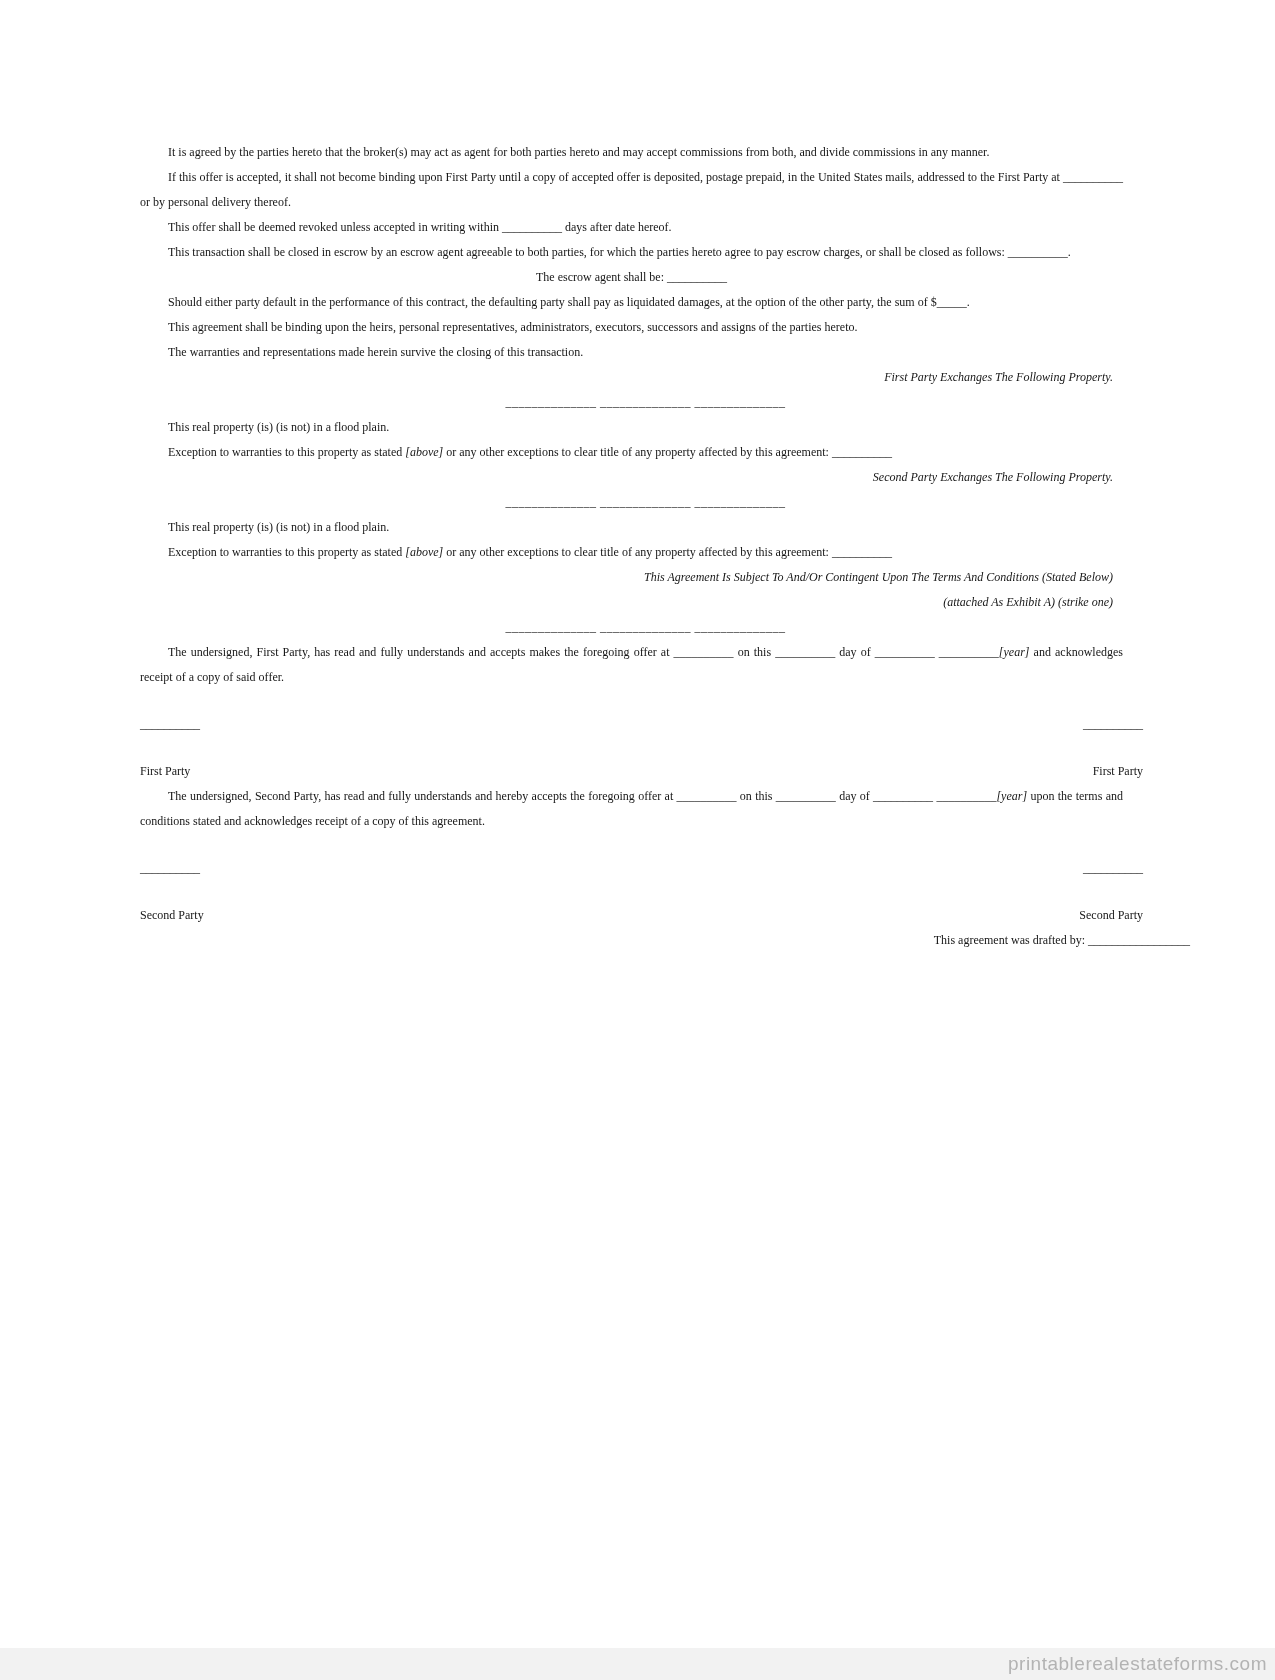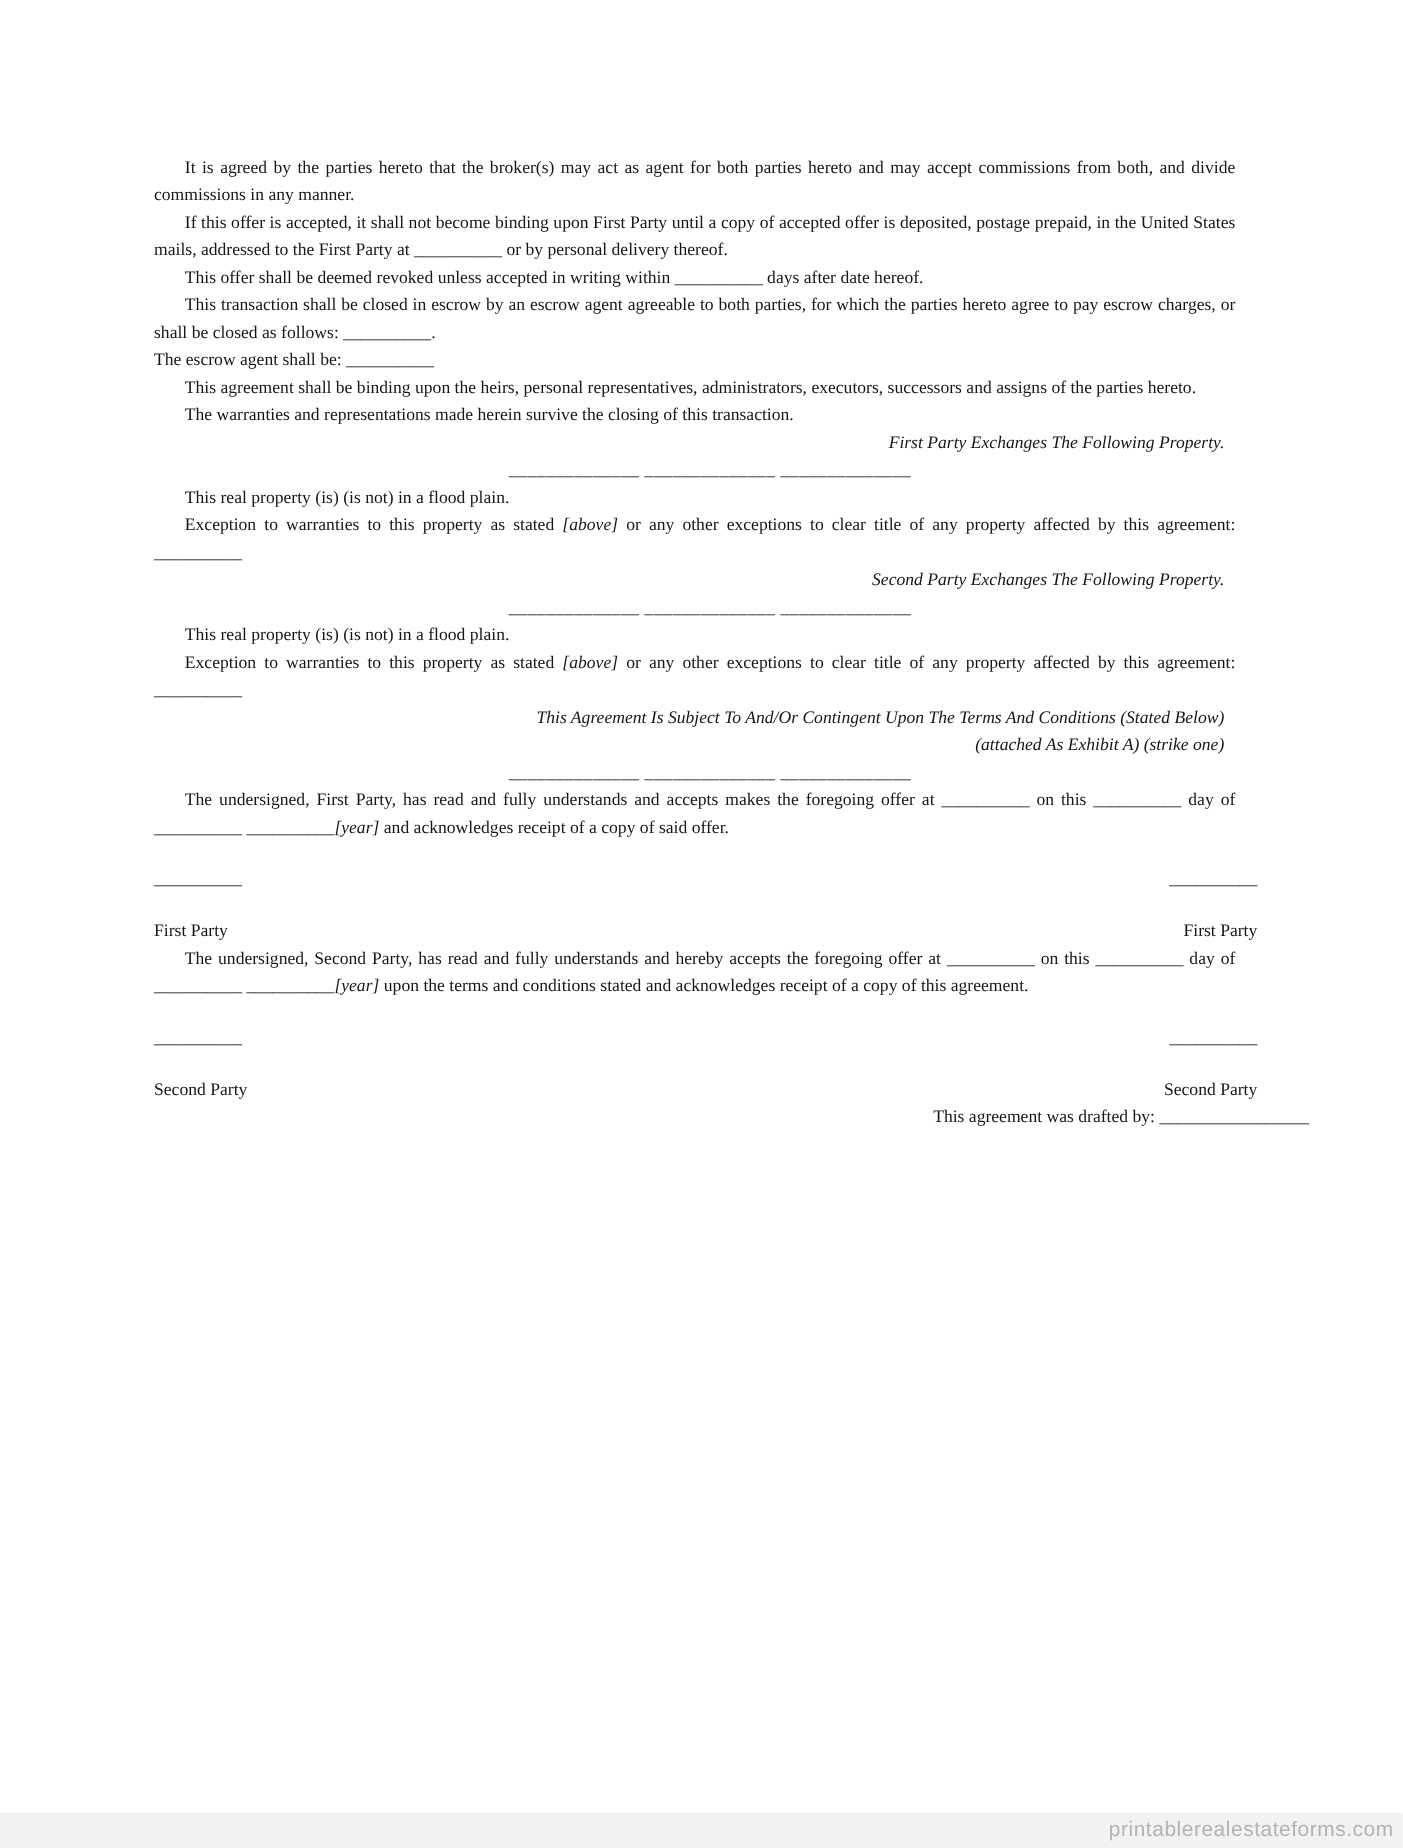--- a/index.html
+++ b/index.html
@@ -4,25 +4,25 @@
 <style>
   html, body { margin:0; padding:0; }
   body {
     width:1275px; height:1680px; position:relative;
     background:#ffffff; overflow:hidden;
     font-family:"Liberation Serif", serif;
   }
   .doc {
     position:absolute; left:140px; top:140px; width:983px;
     font-family:"Liberation Serif", serif;
-    font-size:16px; line-height:25px; color:#161616;
+    font-size:12px; line-height:25px; color:#161616;
   }
   .doc p { margin:0; text-align:justify; }
   p.indent { text-indent:28px; }
-  p.plain  { text-align:left; }
+  p.plain  { text-align:center; }
   p.center { text-align:right; text-indent:0; padding-right:10px;font-style:italic; }
   p.blankline { text-align:center; text-indent:28px; letter-spacing:0.5px; }
   p.sigrow, p.labelrow {
     display:flex; justify-content:space-between;
     width:calc(100% + 20px); text-align:left;margin-top:22px;
   }
   p.drafted { text-align:right; width:calc(100% + 67px); }
   i { font-style:italic; }
   .footer {
     position:absolute; left:0; bottom:0; width:100%; height:32px;
@@ -35,20 +35,21 @@
 </style>
 </head>
 <body>
 
 <div class="doc">
     <p class="indent"><span>It is agreed by the parties hereto that the broker(s) may act as agent for both parties hereto and may accept commissions from both, and divide commissions in any manner.</span></p>
     <p class="indent"><span>If this offer is accepted, it shall not become binding upon First Party until a copy of accepted offer is deposited, postage prepaid, in the United States mails, addressed to the First Party at __________ or by personal delivery thereof.</span></p>
     <p class="indent"><span>This offer shall be deemed revoked unless accepted in writing within __________ days after date hereof.</span></p>
     <p class="indent"><span>This transaction shall be closed in escrow by an escrow agent agreeable to both parties, for which the parties hereto agree to pay escrow charges, or shall be closed as follows: __________.</span></p>
     <p class="plain"><span>The escrow agent shall be: __________</span></p>
+    <p class="indent"><span>Should either party default in the performance of this contract, the defaulting party shall pay as liquidated damages, at the option of the other party, the sum of $_____.</span></p>
     <p class="indent"><span>This agreement shall be binding upon the heirs, personal representatives, administrators, executors, successors and assigns of the parties hereto.</span></p>
     <p class="indent"><span>The warranties and representations made herein survive the closing of this transaction.</span></p>
     <p class="center"><span>First Party Exchanges The Following Property.</span></p>
     <p class="blankline"><span>______________ ______________ ______________</span></p>
     <p class="indent"><span>This real property (is) (is not) in a flood plain.</span></p>
     <p class="indent"><span>Exception to warranties to this property as stated </span><i>[above]</i><span> or any other exceptions to clear title of any property affected by this agreement: __________</span></p>
     <p class="center"><span>Second Party Exchanges The Following Property.</span></p>
     <p class="blankline"><span>______________ ______________ ______________</span></p>
     <p class="indent"><span>This real property (is) (is not) in a flood plain.</span></p>
     <p class="indent"><span>Exception to warranties to this property as stated </span><i>[above]</i><span> or any other exceptions to clear title of any property affected by this agreement: __________</span></p>

